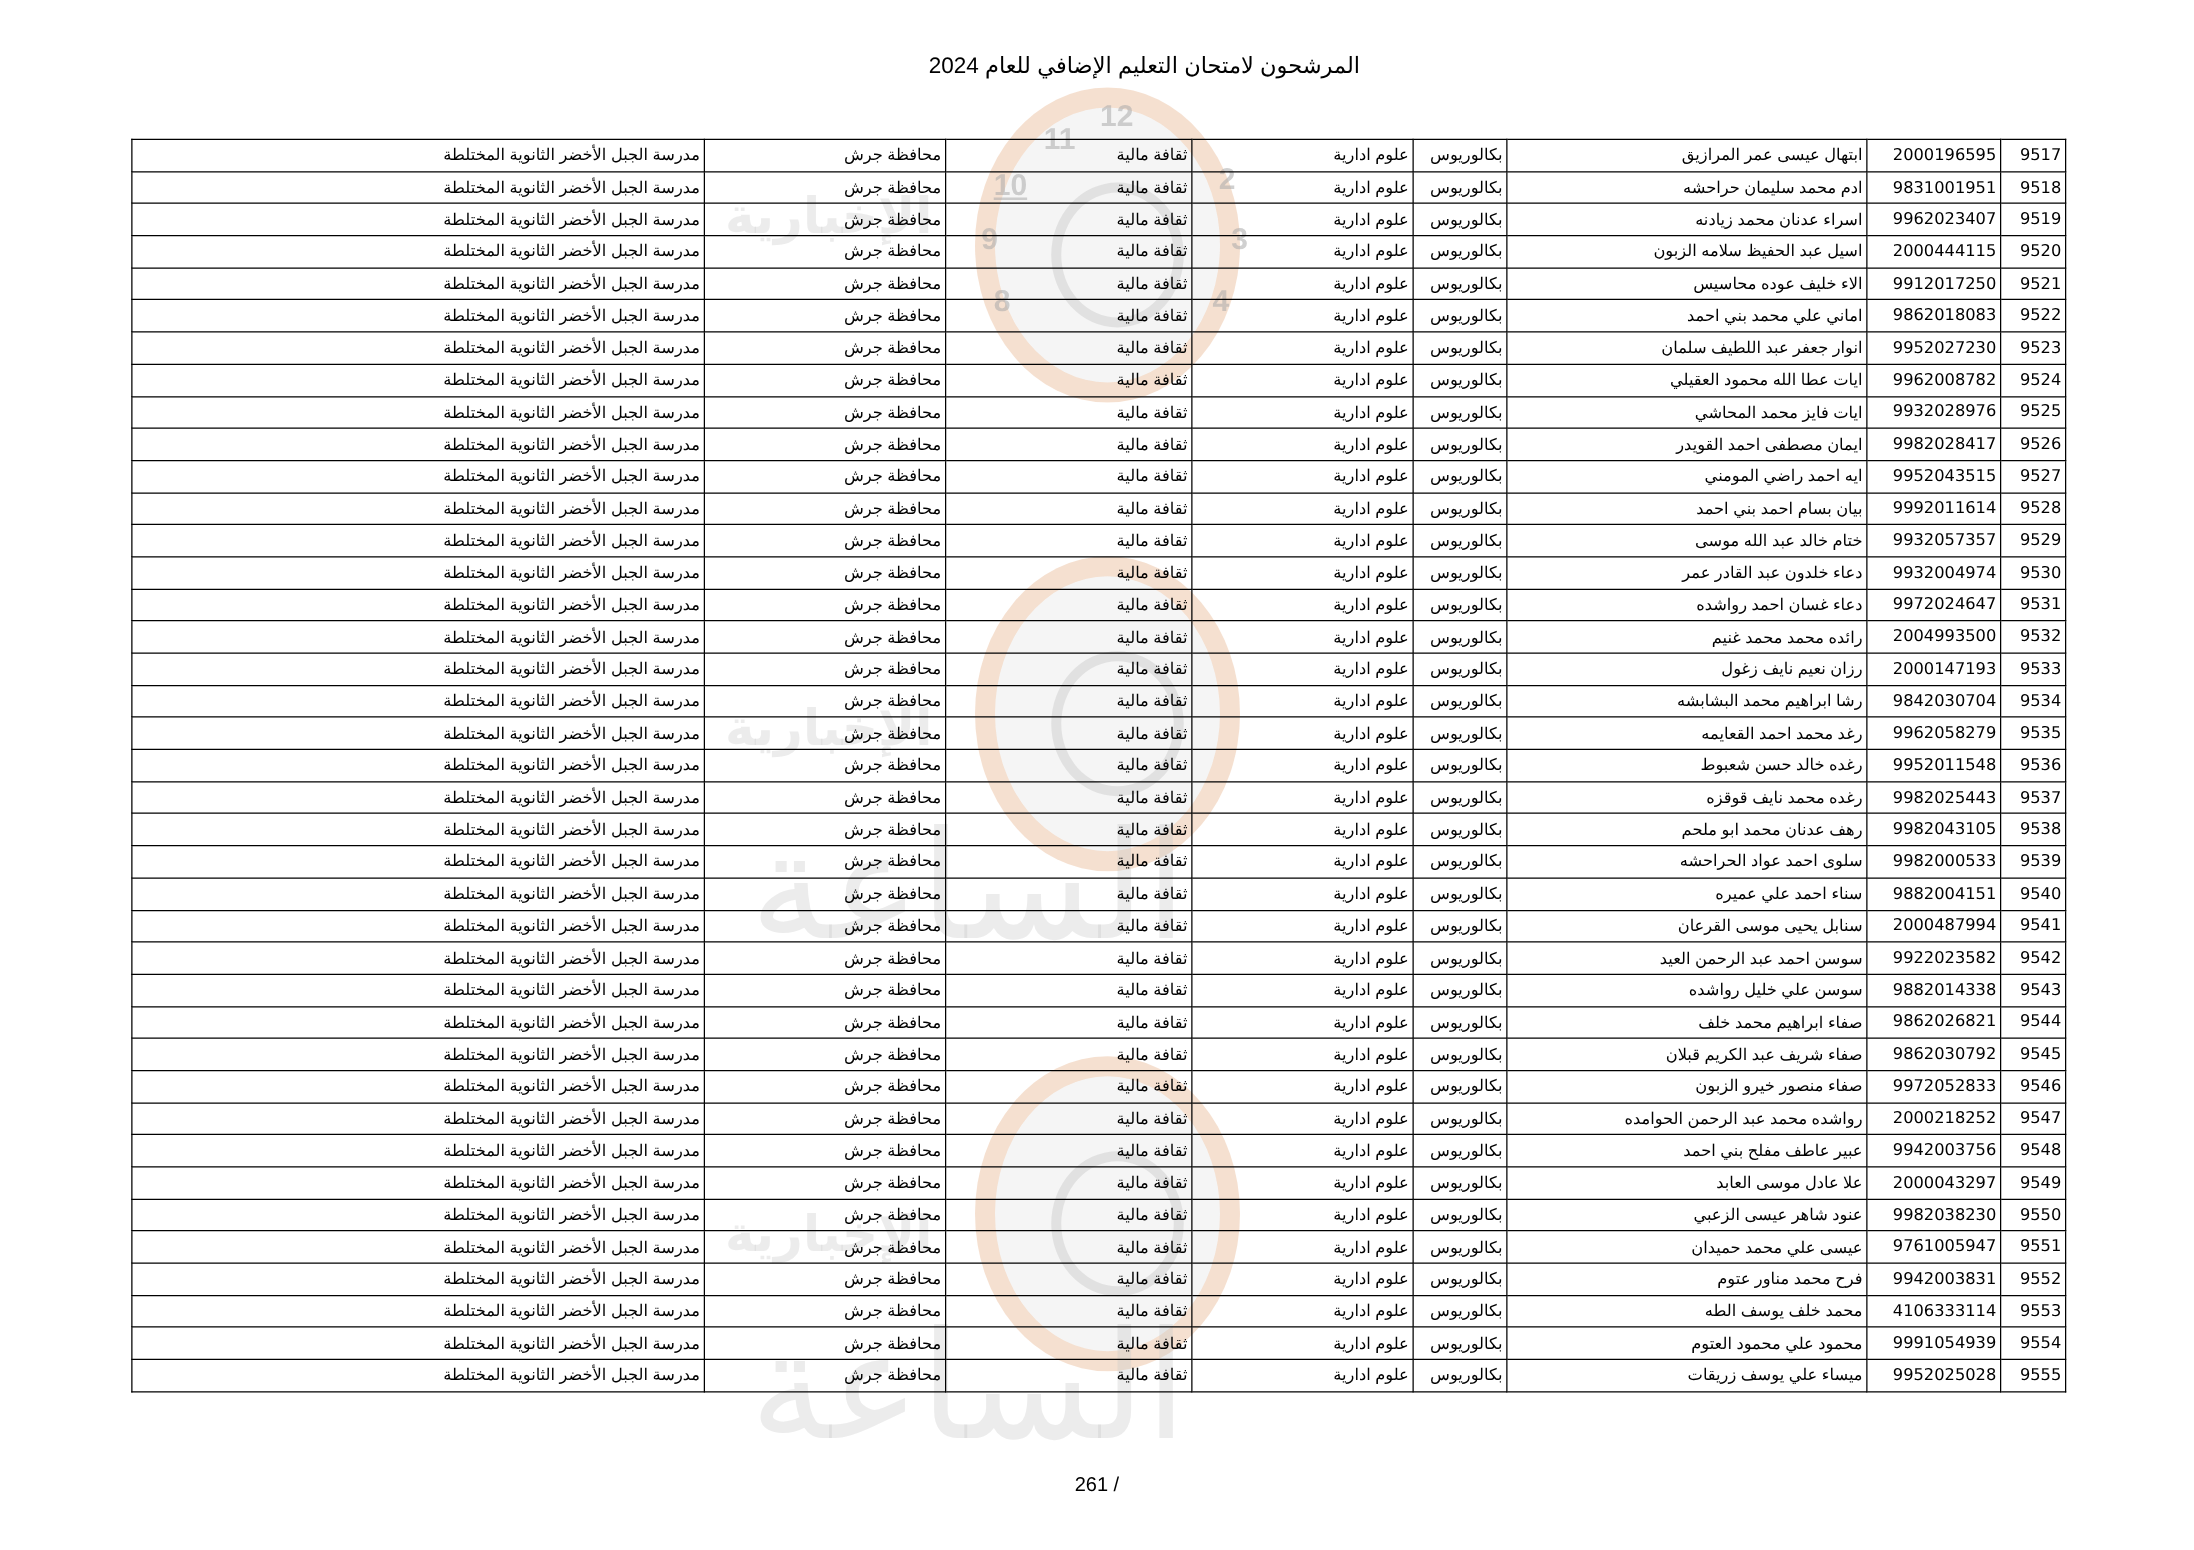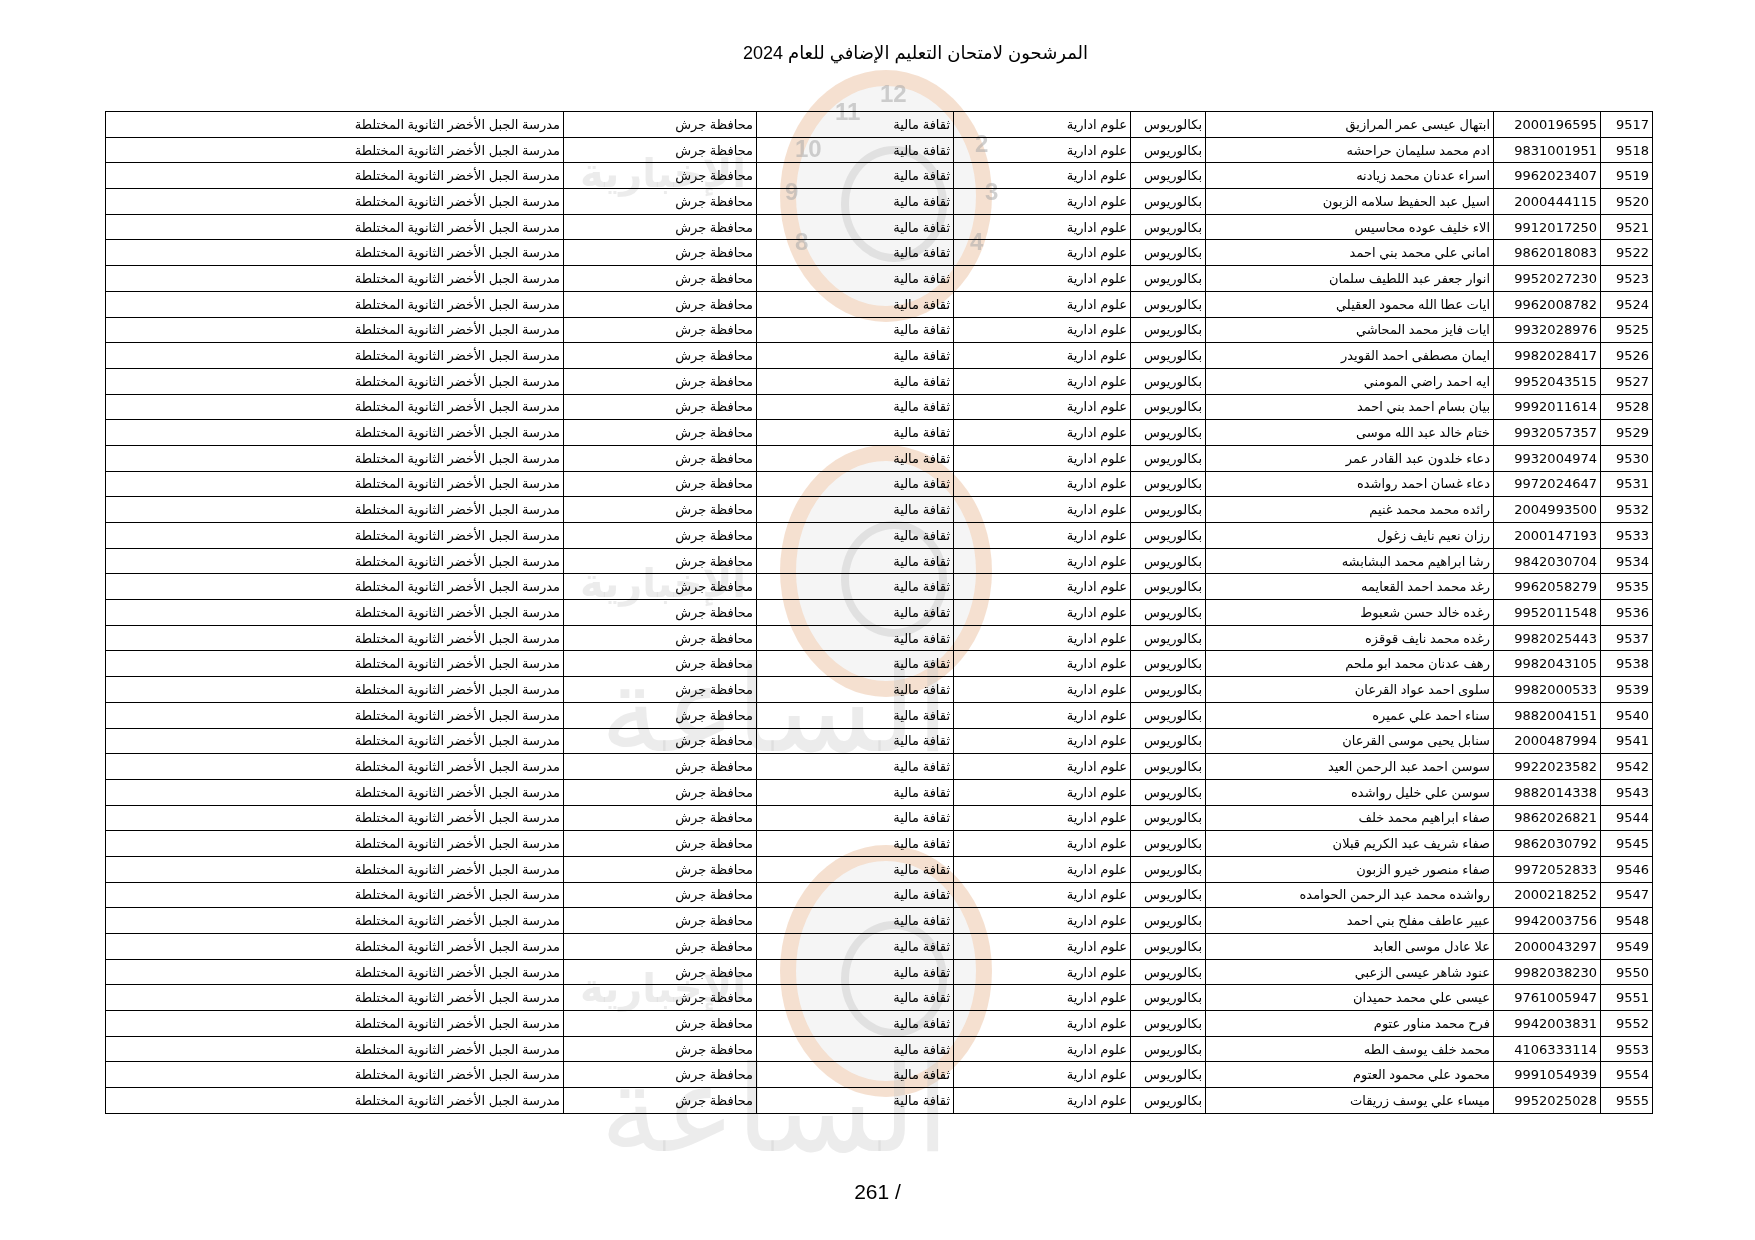--- a/index.html
+++ b/index.html
@@ -17,38 +17,38 @@
              direction:rtl; white-space:nowrap; }
   .wm-sub { position:absolute; font-size:40px; font-weight:bold; color:rgba(200,200,200,0.35);
             direction:rtl; white-space:nowrap; }
   table.grid { position:absolute; top:111px; left:105px; border-collapse:collapse;
                table-layout:fixed; direction:ltr; }
   table.grid td { border:1px solid #000; height:24.7px; padding:0 3px; font-size:13px;
                   white-space:nowrap; overflow:hidden; }
   td.ar { direction:rtl; text-align:right; }
   td.num { text-align:right; font-family:"DejaVu Sans", sans-serif; font-size:12.5px; }
   td.bold { font-weight:normal; }
-  .footer { position:absolute; top:1180px; left:0; width:1755px; text-align:center; font-size:21px; }
+  .footer { position:absolute; top:1180px; left:0; width:1755px; text-align:center; font-size:16px; }
 </style>
 </head>
 <body>
 
 <div class="watermark" style="left:0;top:0;width:1755px;height:1240px;">
   <div class="wm-clock" style="left:780px;top:70px;">
       <div class="wm-inner"></div>
     </div>
   <div class="wm-clock" style="left:780px;top:445px;">
       <div class="wm-inner"></div>
     </div>
   <div class="wm-clock" style="left:780px;top:845px;">
       <div class="wm-inner"></div>
     </div>
   <span class="wm-num" style="left:880px;top:80px;">12</span>
   <span class="wm-num" style="left:835px;top:98px;">11</span>
-  <span class="wm-num" style="left:795px;top:135px;">10</span>
+  <span class="wm-num" style="left:795px;top:135px;text-decoration:underline;">10</span>
   <span class="wm-num" style="left:785px;top:178px;">9</span>
   <span class="wm-num" style="left:795px;top:228px;">8</span>
   <span class="wm-num" style="left:970px;top:228px;">4</span>
   <span class="wm-num" style="left:985px;top:178px;">3</span>
   <span class="wm-num" style="left:975px;top:130px;">2</span>
   <span class="wm-sub" style="left:580px;top:150px;">الإخبارية</span>
   <span class="wm-sub" style="left:580px;top:560px;">الإخبارية</span>
   <span class="wm-sub" style="left:580px;top:965px;">الإخبارية</span>
   <span class="wm-text" style="left:600px;top:640px;">الساعة</span>
   <span class="wm-text" style="left:600px;top:1040px;">الساعة</span>
@@ -287,21 +287,21 @@
         <td class="ar">رهف عدنان محمد ابو ملحم</td>
         <td class="num">9982043105</td>
         <td class="num">9538</td>
       </tr>
       <tr>
         <td class="ar">مدرسة الجبل الأخضر الثانوية المختلطة</td>
         <td class="ar">محافظة جرش</td>
         <td class="ar bold">ثقافة مالية</td>
         <td class="ar">علوم ادارية</td>
         <td class="ar">بكالوريوس</td>
-        <td class="ar">سلوى احمد عواد القرعان</td>
+        <td class="ar">سلوى احمد عواد الحراحشه</td>
         <td class="num">9982000533</td>
         <td class="num">9539</td>
       </tr>
       <tr>
         <td class="ar">مدرسة الجبل الأخضر الثانوية المختلطة</td>
         <td class="ar">محافظة جرش</td>
         <td class="ar bold">ثقافة مالية</td>
         <td class="ar">علوم ادارية</td>
         <td class="ar">بكالوريوس</td>
         <td class="ar">سناء احمد علي عميره</td>

